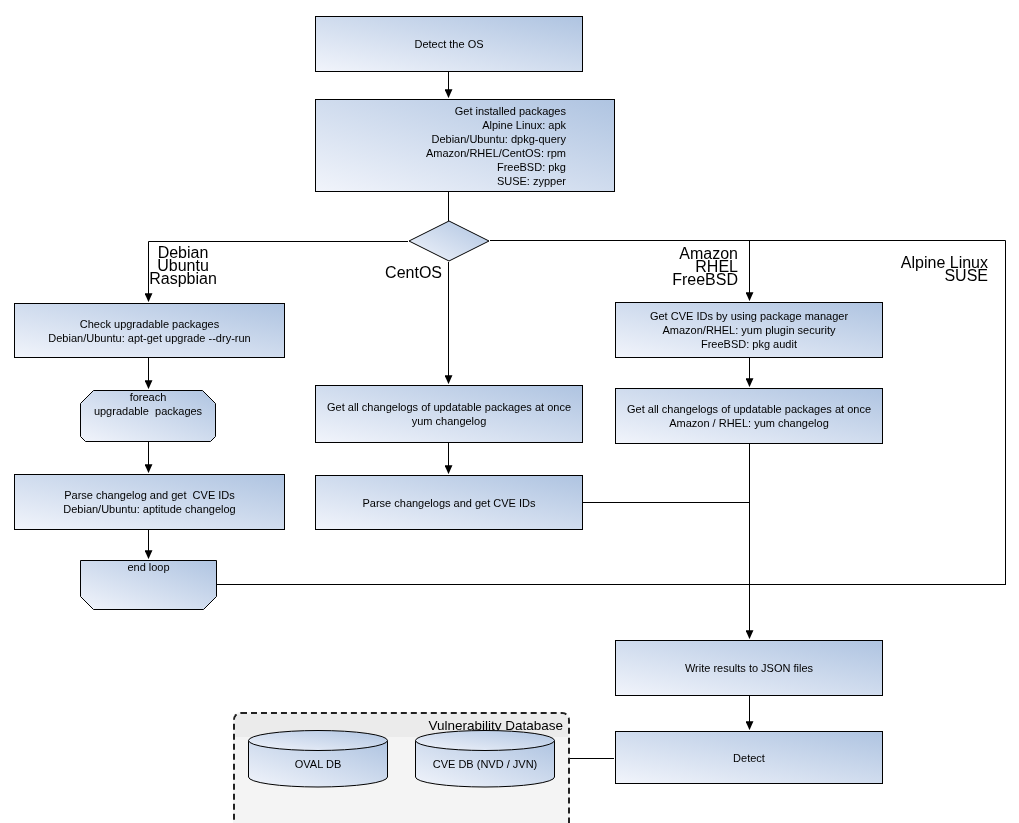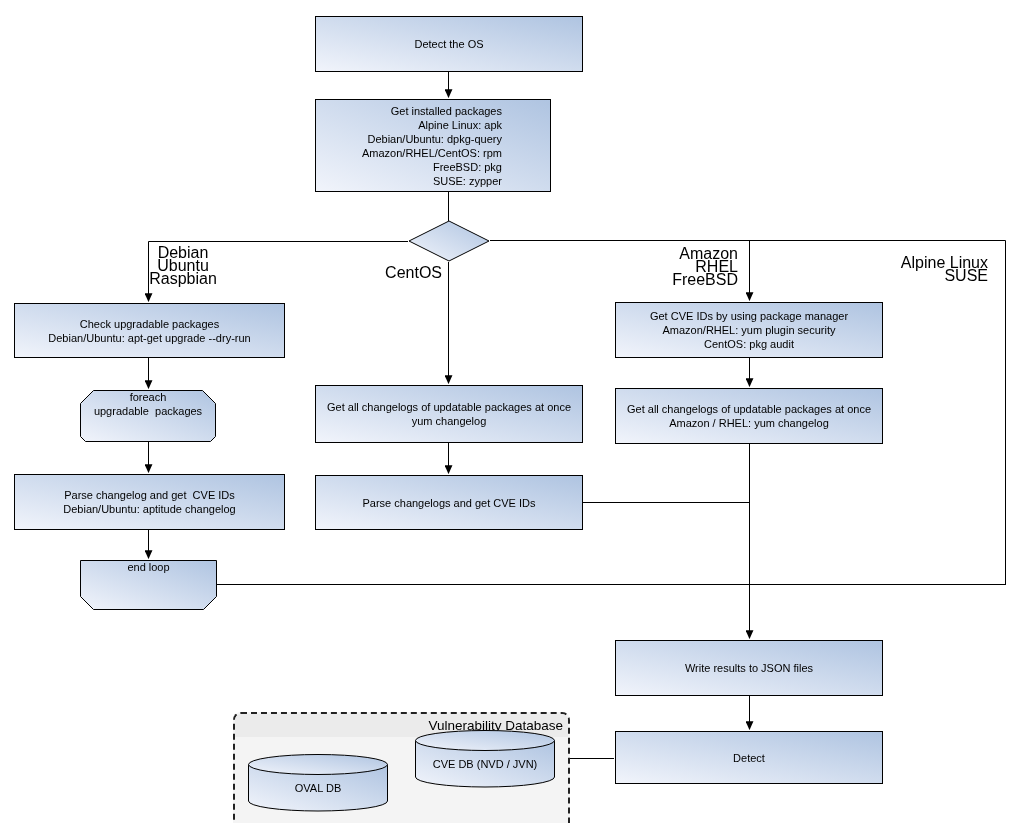--- a/index.html
+++ b/index.html
@@ -80,21 +80,21 @@
       <line x1="1005.5" y1="240.5" x2="1005.5" y2="585"></line>
       <line x1="749.5" y1="696" x2="749.5" y2="729" marker-end="url(#arr)"></line>
       <line x1="570" y1="758.5" x2="614" y2="758.5"></line>
     </g>
   </svg>
 
   <div class="node" style="left:315px;top:16px;width:268px;height:56px;">
     <div class="label">Detect the OS</div>
   </div>
 
-  <div class="node align-right" style="left:315px;top:99px;width:236px;height:93px;align-items:center;">
+  <div class="node align-right" style="left:315px;top:99px;width:300px;height:93px;align-items:center;">
     <div class="label">Get installed packages
 Alpine Linux: apk
 Debian/Ubuntu: dpkg-query
 Amazon/RHEL/CentOS: rpm
 FreeBSD: pkg
 SUSE: zypper</div>
   </div>
 
   <div class="shape" style="left:408px;top:220px;width:82px;height:42px;">
     <svg width="82" height="42" viewBox="0 0 82 42">
@@ -136,21 +136,21 @@
 yum changelog</div>
   </div>
 
   <div class="node" style="left:315px;top:475px;width:268px;height:55px;">
     <div class="label">Parse changelogs and get CVE IDs</div>
   </div>
 
   <div class="node" style="left:615px;top:302px;width:268px;height:56px;">
     <div class="label">Get CVE IDs by using package manager
 Amazon/RHEL: yum plugin security
-CentOS: pkg audit</div>
+FreeBSD: pkg audit</div>
   </div>
 
   <div class="node" style="left:615px;top:388px;width:268px;height:56px;">
     <div class="label">Get all changelogs of updatable packages at once
 Amazon / RHEL: yum changelog</div>
   </div>
 
   <div class="node" style="left:615px;top:640px;width:268px;height:56px;">
     <div class="label">Write results to JSON files</div>
   </div>
@@ -168,21 +168,21 @@
 FreeBSD</div>
   <div class="blabel right" style="left:898px;top:256px;width:90px;">Alpine Linux
 SUSE</div>
 
   <div class="db-panel">
     <div class="db-band">
       <span>Vulnerability Database</span>
     </div>
   </div>
 
-  <div class="cyl" style="left:248px;top:730px;margin-top:24px;">
+  <div class="cyl" style="left:248px;top:730px;">
     <svg width="140" height="58" viewBox="0 0 140 58">
       <path d="M0.5,10.5 L0.5,47 A69.5,10 0 0 0 139.5,47 L139.5,10.5" fill="url(#nodeGrad)" stroke="#000" stroke-width="1"></path>
       <ellipse cx="70" cy="10.5" rx="69.5" ry="10" fill="url(#nodeGrad)" stroke="#000" stroke-width="1"></ellipse>
     </svg>
     <div class="label-wrap">
         <div class="label">OVAL DB</div>
       </div>
   </div>
 
   <div class="cyl" style="left:415px;top:730px;">

